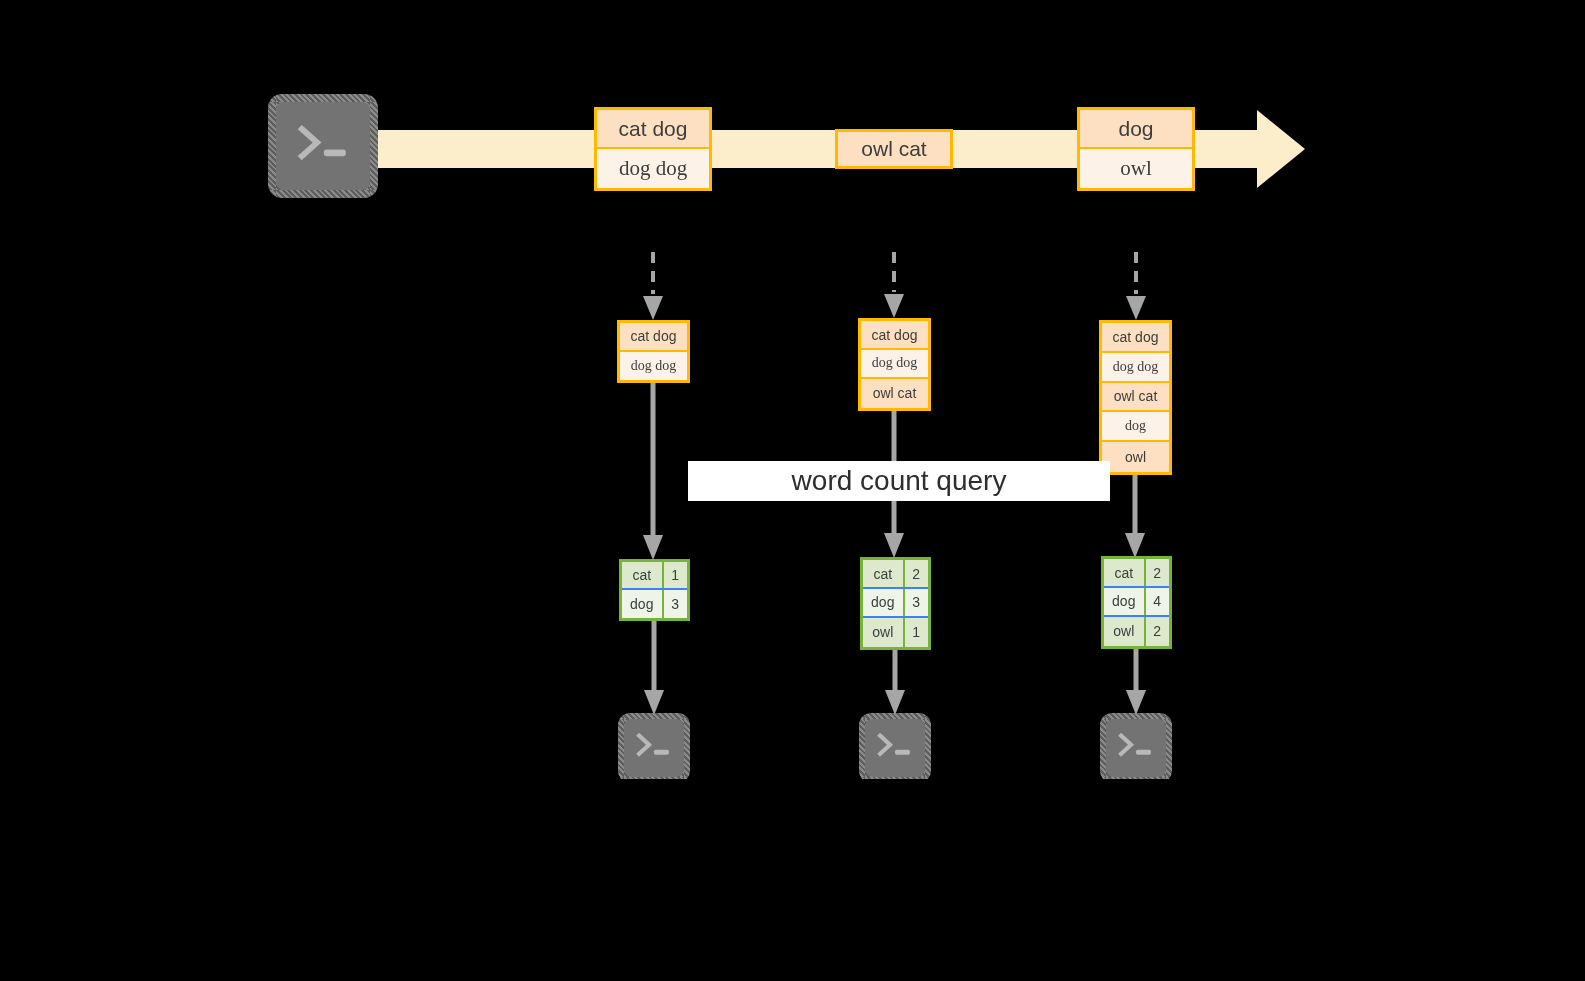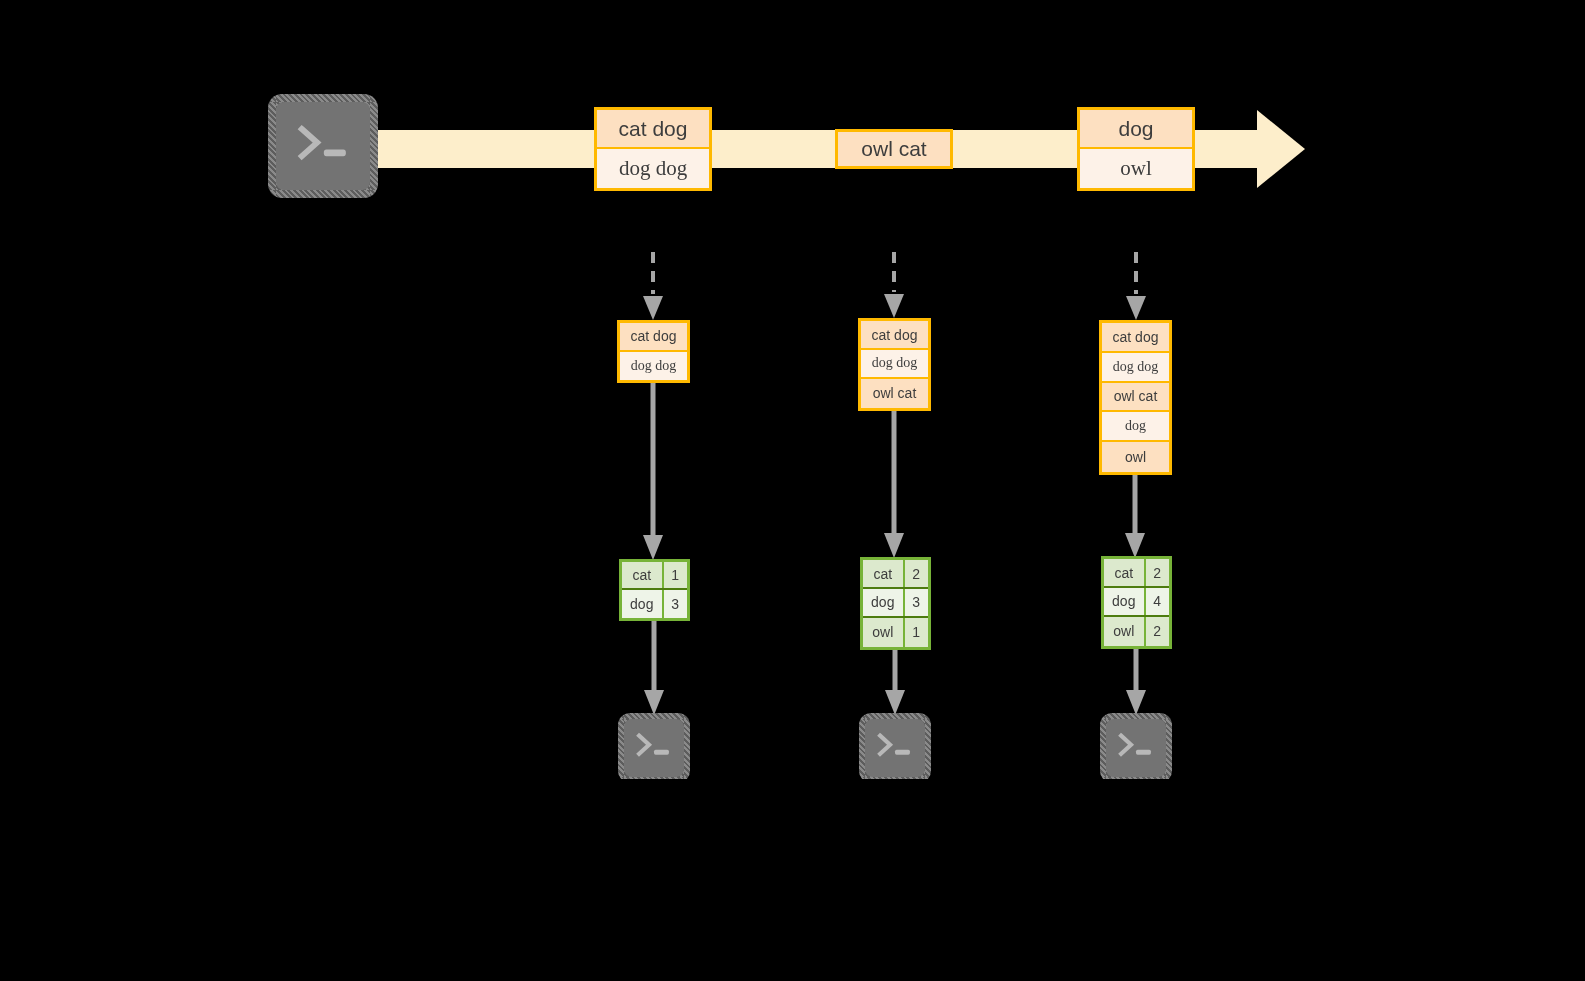--- a/index.html
+++ b/index.html
@@ -78,21 +78,21 @@
   .gbox {
     position: absolute;
     box-sizing: border-box;
     border: 3px solid #77b338;
     background: #eef4e8;
   }
   .gbox .grow {
     box-sizing: border-box;
     display: flex;
     width: 100%;
-    border-bottom: 2px solid #4d7c0f;
+    border-bottom: 2px solid #3b82f6;
   }
   .gbox .grow:last-child { border-bottom: none; }
   .gbox .gc {
     box-sizing: border-box;
     display: flex;
     align-items: center;
     justify-content: center;
     color: #3d3d3d;
     white-space: nowrap;
   }
@@ -195,20 +195,21 @@
       <path d="M11 147 L1 122 L21 122 Z" fill="#a6a6a6"></path>
     </svg>
   </div>
   <div class="conn" style="left:1124px; top:475px;">
     <svg width="22" height="84" viewBox="0 0 22 84">
       <line x1="11" y1="0" x2="11" y2="60" stroke="#a6a6a6" stroke-width="5"></line>
       <path d="M11 83 L1 58 L21 58 Z" fill="#a6a6a6"></path>
     </svg>
   </div>
 
+  <div class="qlabel" style="left:688px; top:461px; width:422px; height:40px; font-size:28px;">word count query</div>
 
   <div class="gbox" style="left:619px; top:559px; width:71px; height:62px;">
     <div class="grow dark" style="height:50%;">
       <div class="gc w" style="width:44px; font-size:14px;">cat</div>
       <div class="gc c" style="width:25px; font-size:14px;">1</div>
     </div>
     <div class="grow light" style="height:50%;">
       <div class="gc w" style="width:44px; font-size:14px;">dog</div>
       <div class="gc c" style="width:25px; font-size:14px;">3</div>
     </div>

